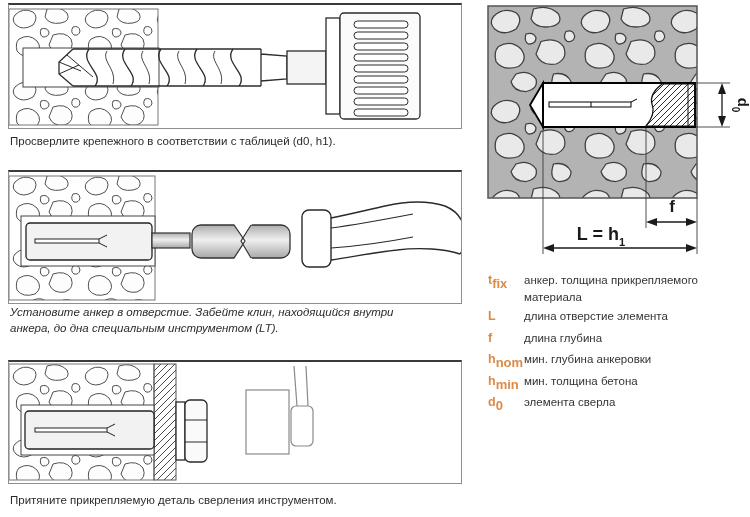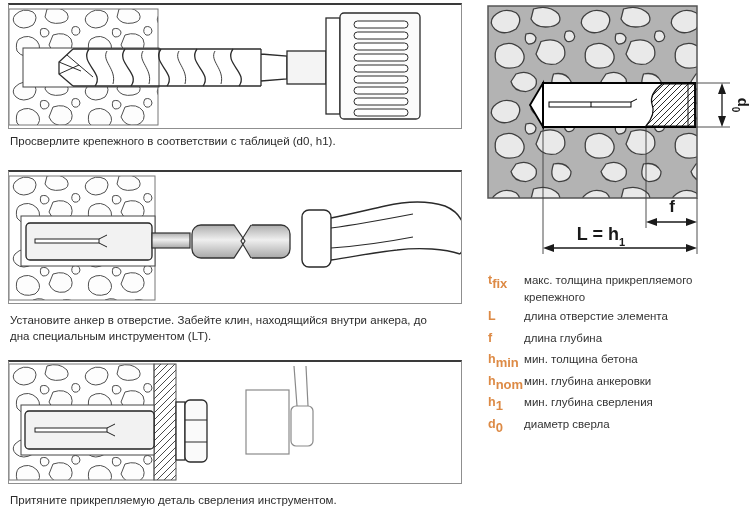--- a/index.html
+++ b/index.html
@@ -11,21 +11,21 @@
     position:absolute;background:#fff;box-sizing:border-box;
     border:1px solid #8f8f8f;border-top:2px solid #3a3a3a;
   }
   #panel1{left:8px;top:3px;width:454px;height:126px;}
   #panel2{left:8px;top:170px;width:454px;height:134px;}
   #panel3{left:8px;top:360px;width:454px;height:124px;}
   .caption{
     position:absolute;left:10px;font-size:11.5px;line-height:16px;color:#2b2b2b;
   }
   #caption1{top:133px;width:440px;}
-  #caption2{top:312px;width:420px;}
+  #caption2{top:304px;width:420px;font-style:italic;}
   #caption3{top:492px;width:440px;}
   #diagram-wrap{position:absolute;left:486px;top:4px;width:264px;height:262px;}
   #legend{position:absolute;left:488px;top:272px;width:258px;}
   .legend-row{display:flex;align-items:flex-start;margin-bottom:2px;}
   .legend-sym{
     flex:0 0 36px;color:var(--accent-orange,#dd8a45);font-weight:bold;
     font-size:12.5px;line-height:17px;
   }
   .legend-sym sub{font-size:13px;}
   .legend-desc{flex:1;font-size:11.5px;line-height:17px;color:#333;}
@@ -203,39 +203,35 @@
       <polygon points="57,244 68,240 68,248" fill="#1a1a1a"></polygon>
       <polygon points="211,244 200,240 200,248" fill="#1a1a1a"></polygon>
       <text x="115" y="236" text-anchor="middle" font-size="18" font-weight="bold" fill="#1a1a1a"><tspan>L = h</tspan><tspan baseline-shift="sub" font-size="11">1</tspan></text>
     </g>
   </svg>
 </div>
 
 <div id="legend">
   <div class="legend-row">
     <span class="legend-sym"><span>t</span><sub>fix</sub></span>
-    <span class="legend-desc">макс. толщина прикрепляемого крепежного</span>
+    <span class="legend-desc">анкер. толщина прикрепляемого материала</span>
   </div>
   <div class="legend-row">
     <span class="legend-sym"><span>L</span><sub></sub></span>
     <span class="legend-desc">длина отверстие элемента</span>
   </div>
   <div class="legend-row">
     <span class="legend-sym"><span>f</span><sub></sub></span>
     <span class="legend-desc">длина глубина</span>
   </div>
   <div class="legend-row">
+    <span class="legend-sym"><span>h</span><sub>nom</sub></span>
+    <span class="legend-desc">мин. глубина анкеровки</span>
+  </div>
+  <div class="legend-row">
     <span class="legend-sym"><span>h</span><sub>min</sub></span>
     <span class="legend-desc">мин. толщина бетона</span>
   </div>
   <div class="legend-row">
-    <span class="legend-sym"><span>h</span><sub>nom</sub></span>
-    <span class="legend-desc">мин. глубина анкеровки</span>
-  </div>
-  <div class="legend-row">
-    <span class="legend-sym"><span>h</span><sub>1</sub></span>
-    <span class="legend-desc">мин. глубина сверления</span>
-  </div>
-  <div class="legend-row">
     <span class="legend-sym"><span>d</span><sub>0</sub></span>
-    <span class="legend-desc">диаметр сверла</span>
+    <span class="legend-desc">элемента сверла</span>
   </div>
 </div>
 
 </body></html>

